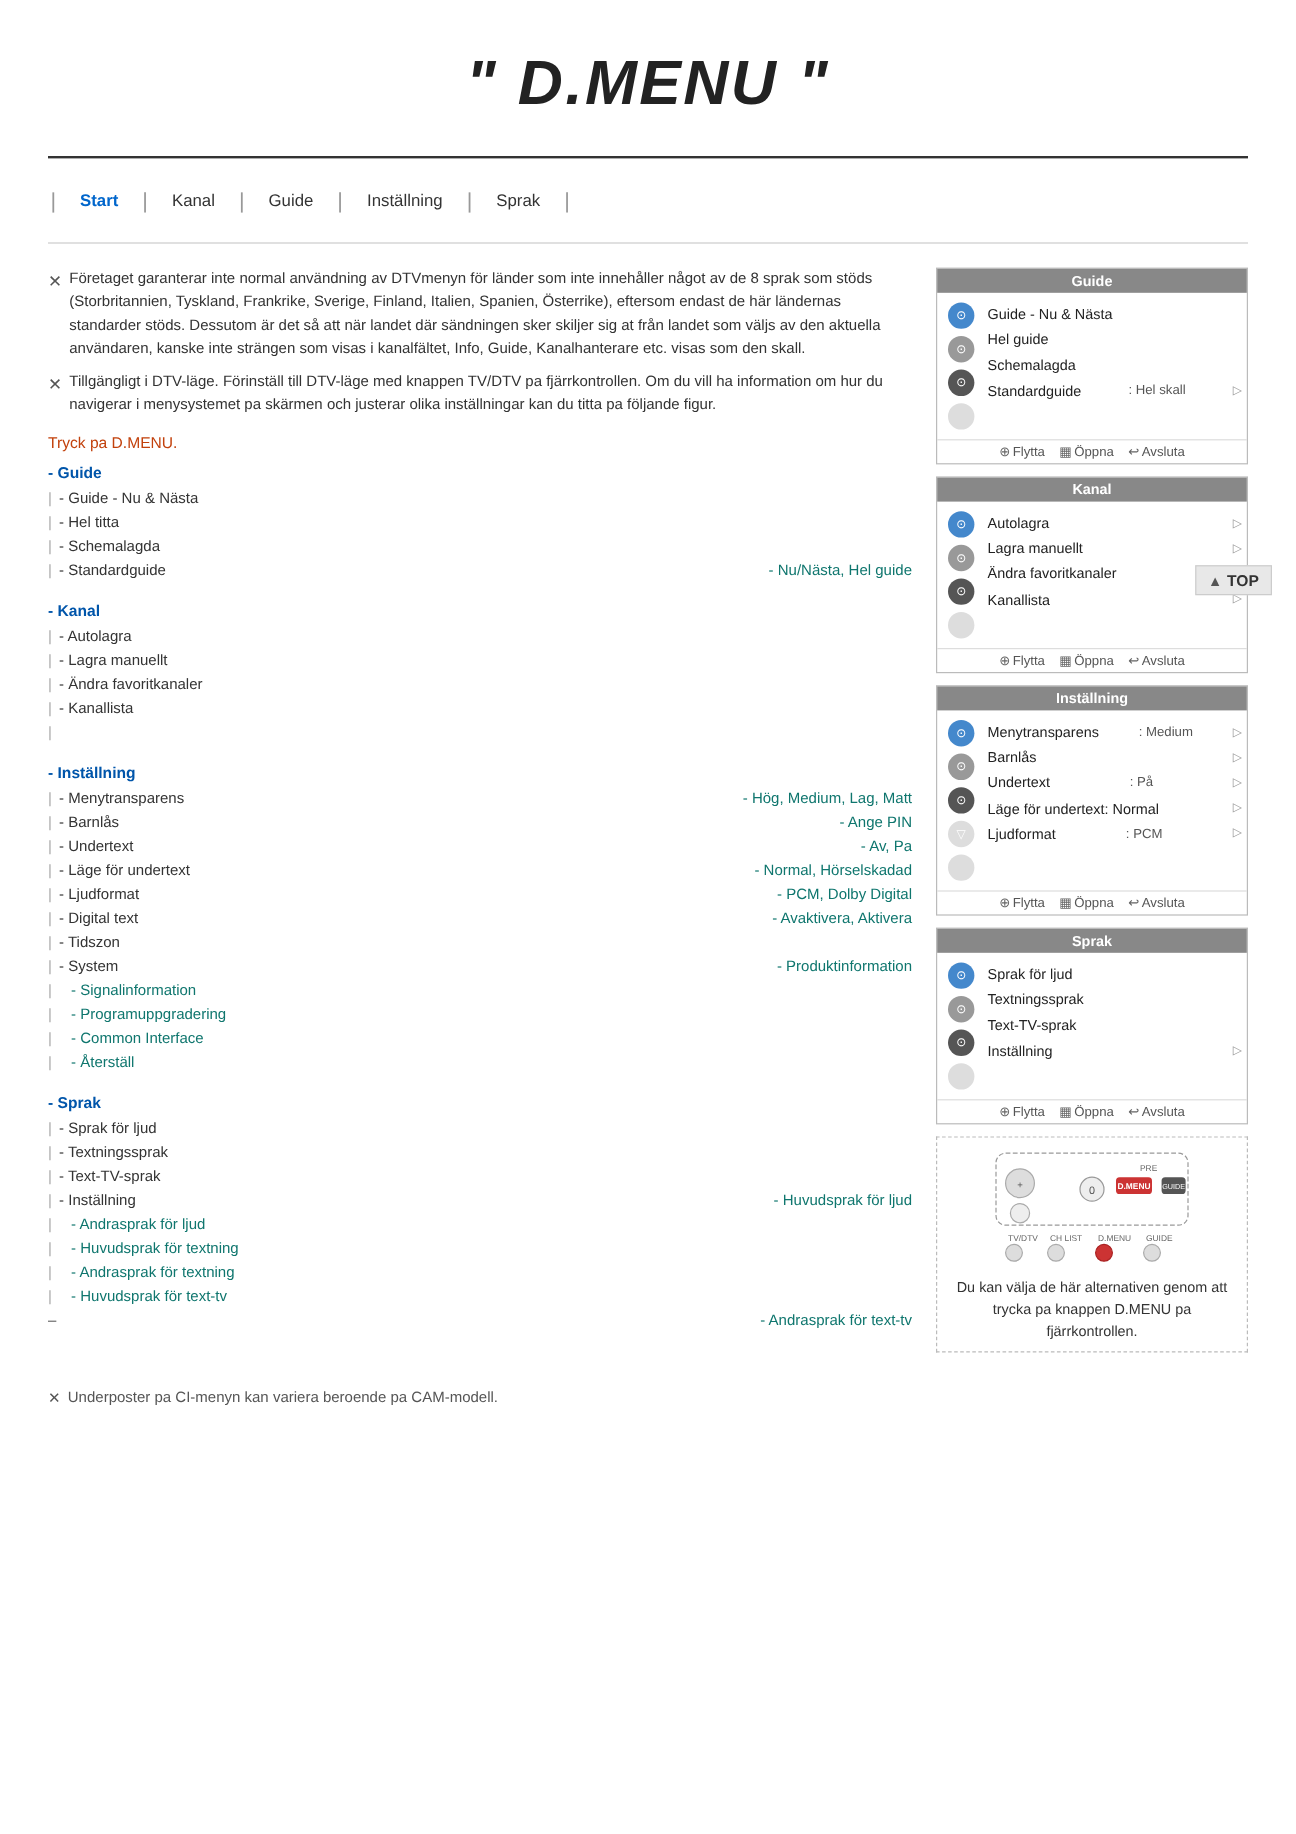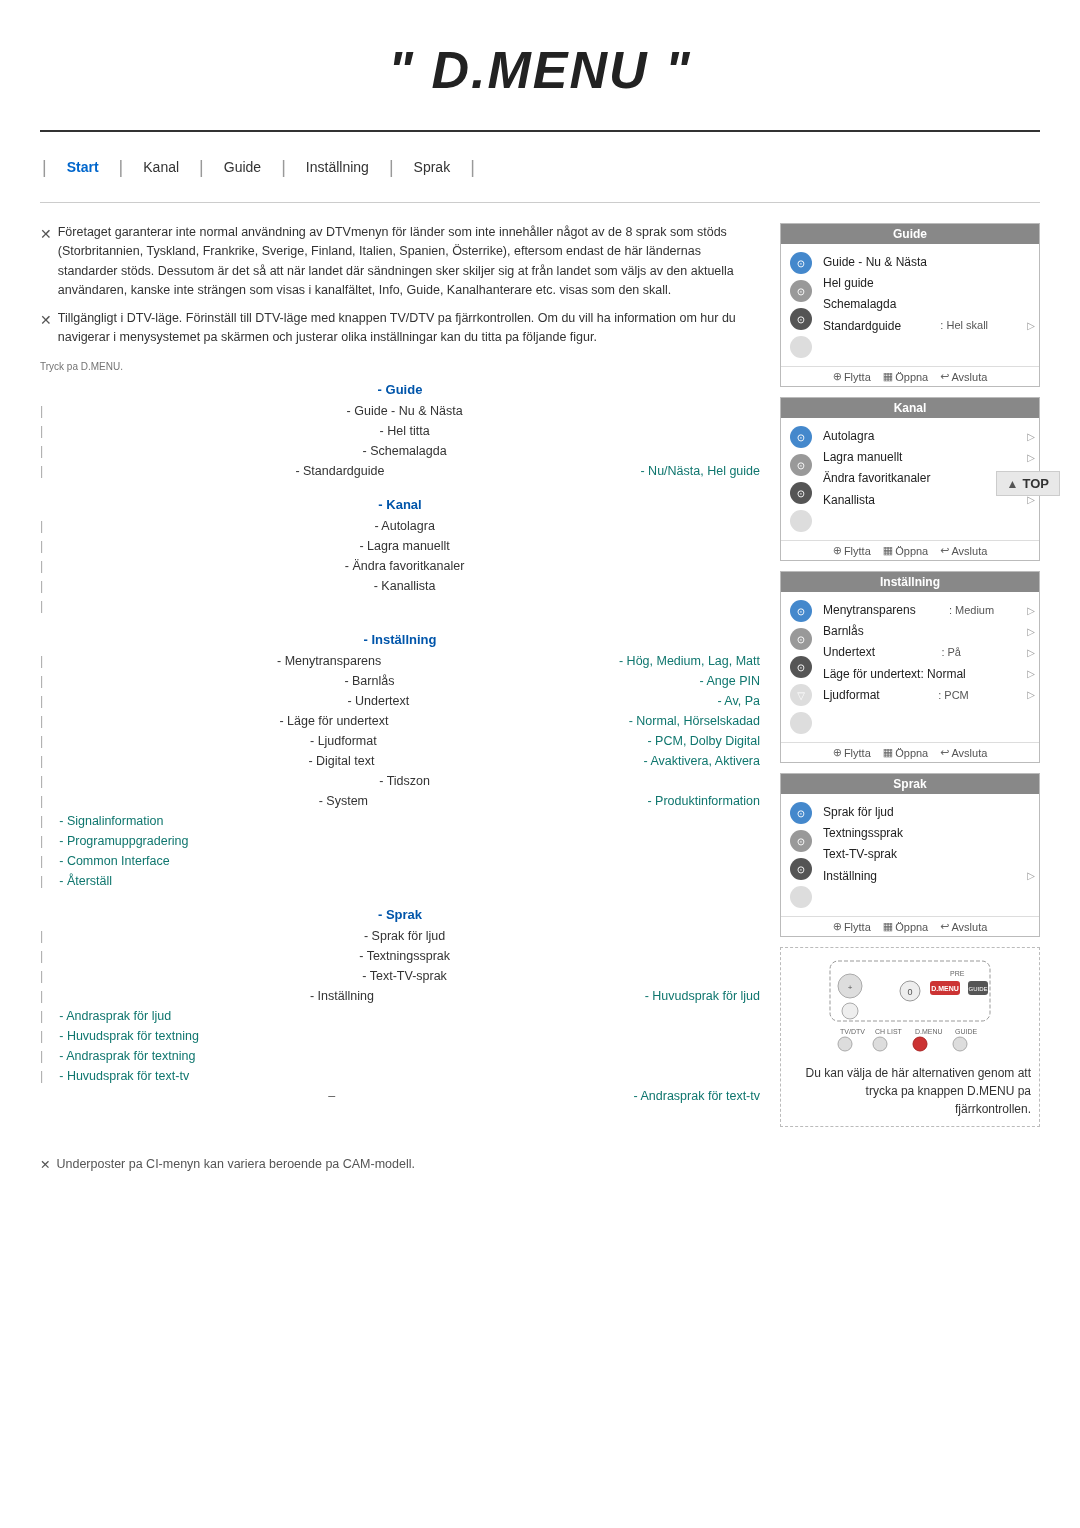--- a/index.html
+++ b/index.html
@@ -86,54 +86,52 @@
       font-size: 14px;
       margin-top: 1px;
       flex-shrink: 0;
     }
 
     .notice-block .notice-text {
       flex: 1;
     }
 
     .instruction-text {
-      font-size: 10px;
+      font-size: 13px;
       margin: 12px 0 8px 0;
-      color: #737373;
+      color: #c2410c;
     }
 
     .menu-section {
       margin: 10px 0;
     }
 
     .menu-section-title {
       color: #0055aa;
       font-weight: bold;
       font-size: 13px;
       margin: 0 0 4px 0;
-      text-align: center;
     }
 
     .menu-item-row {
       display: flex;
       align-items: flex-start;
       font-size: 12.5px;
       color: #333;
       line-height: 1.6;
     }
 
     .menu-item-row .bar {
       color: #aaa;
       margin-right: 6px;
       user-select: none;
     }
 
     .menu-item-row .label {
       flex: 1;
-      text-align: center;
     }
 
     .menu-item-row .value {
       color: #0f766e;
       margin-left: 10px;
     }
 
     .menu-spacer {
       height: 6px;
     }
@@ -233,21 +231,21 @@
       padding: 8px;
       margin-bottom: 10px;
       text-align: center;
     }
 
     .remote-desc {
       font-size: 12px;
       color: #333;
       margin-top: 8px;
       line-height: 1.5;
-      text-align: right;
+      text-align: center;
     }
 
     .top-button {
       display: flex;
       align-items: center;
       gap: 4px;
       background: #e8e8e8;
       border: 1px solid #ccc;
       padding: 4px 10px;
       font-size: 13px;

